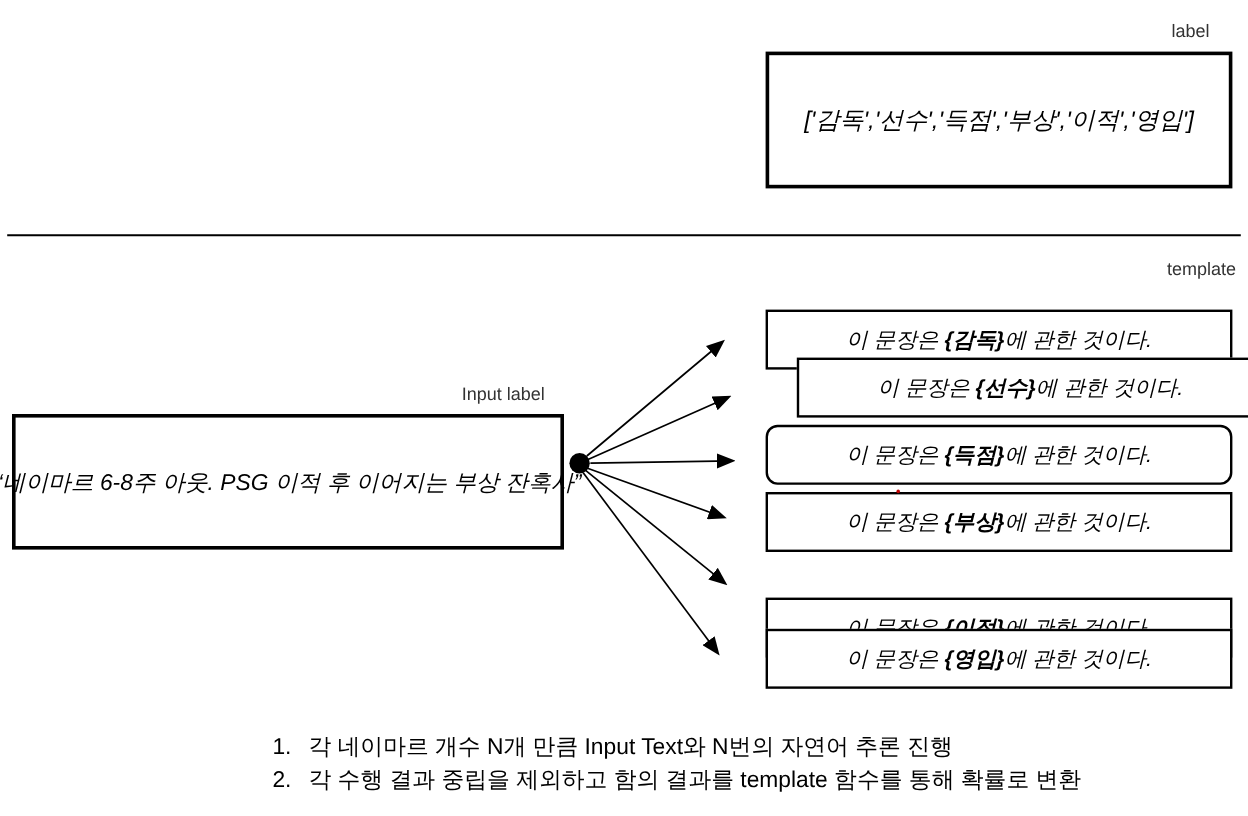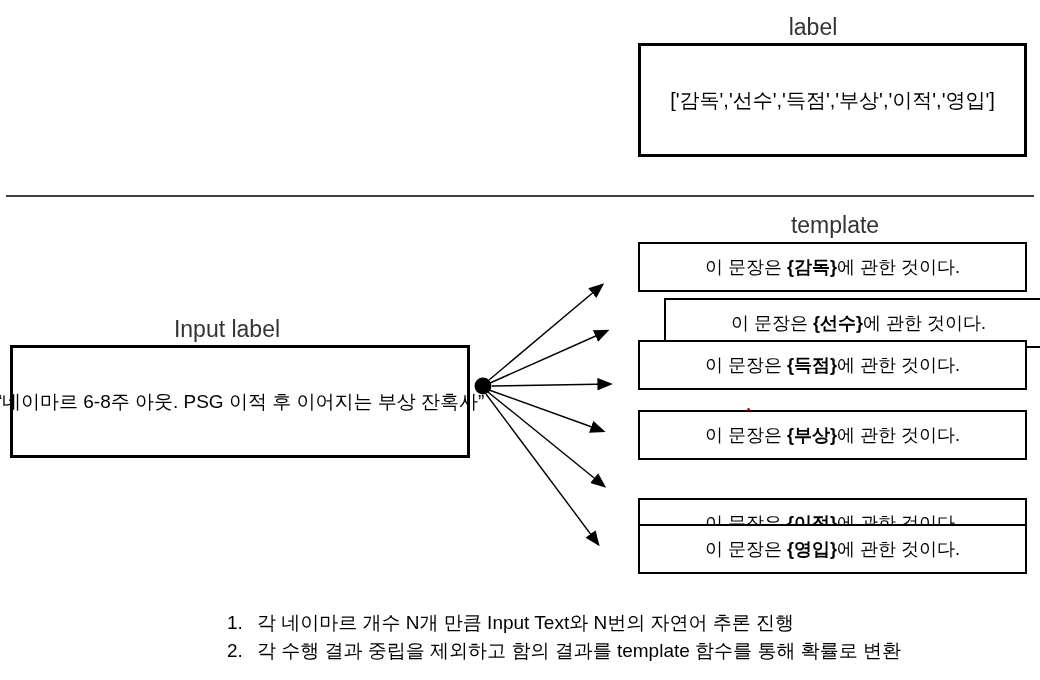--- a/index.html
+++ b/index.html
@@ -7,37 +7,38 @@
     position: relative;
     width: 1040px;
     height: 680px;
     background: #ffffff;
     font-family: "Liberation Sans", sans-serif;
     color: #000000;
     overflow: hidden;
   }
   .sec-title {
     position: absolute;
-    font-size: 23px;
+    font-size: 15px;
     color: #333333;
-    text-align: center;
+    text-align: right;
     line-height: 22px;
     white-space: nowrap;
   }
   .box {
     position: absolute;
     border: 3px solid #000000;
     box-sizing: border-box;
     background: #ffffff;
     display: flex;
     align-items: center;
     justify-content: center;
     text-align: center;
   }
   .box .value {
+    font-style: italic;
     white-space: nowrap;
   }
   .label-box   { left: 638px; top: 43px;  width: 389px; height: 114px; }
   .label-box .value { font-size: 20px; }
   .input-box   { left: 10px;  top: 345px; width: 460px; height: 113px; }
   .input-box .value { font-size: 19px; }
   .tpl-box     { left: 638px; width: 389px; height: 50px; border-width: 2.5px; }
   .tpl-box .value { font-size: 18px; }
   .tpl-box .kw { font-weight: bold; }
   .overlay {
@@ -89,27 +90,27 @@
     <span class="value">['감독','선수','득점','부상','이적','영입']</span>
   </div>
 
   <div class="sec-title" style="left:0px; top:318px; width:454px;">Input label</div>
   <div class="box input-box">
     <span class="value">“네이마르 6-8주 아웃. PSG 이적 후 이어지는 부상 잔혹사”</span>
   </div>
 
   <div class="sec-title" style="left:640px; top:214px; width:390px;">template</div>
 
-  <div class="box tpl-box" style="top:242px;text-align:center;">
+  <div class="box tpl-box" style="top:258px;text-align:center;">
     <span class="value"><span>이 문장은 </span><span class="kw">{감독}</span><span>에 관한 것이다.</span></span>
   </div>
   <div class="box tpl-box" style="top:298px;margin-left:26px;">
     <span class="value"><span>이 문장은 </span><span class="kw">{선수}</span><span>에 관한 것이다.</span></span>
   </div>
-  <div class="box tpl-box" style="top:340px;">
+  <div class="box tpl-box" style="top:354px;border-radius:10px;">
     <span class="value"><span>이 문장은 </span><span class="kw">{득점}</span><span>에 관한 것이다.</span></span>
   </div>
   <div class="box tpl-box" style="top:410px;">
     <span class="value"><span>이 문장은 </span><span class="kw">{부상}</span><span>에 관한 것이다.</span></span>
   </div>
   <div class="box tpl-box" style="top:467px;margin-top:31px;">
     <span class="value"><span>이 문장은 </span><span class="kw">{이적}</span><span>에 관한 것이다.</span></span>
   </div>
   <div class="box tpl-box" style="top:524px;">
     <span class="value"><span>이 문장은 </span><span class="kw">{영입}</span><span>에 관한 것이다.</span></span>

